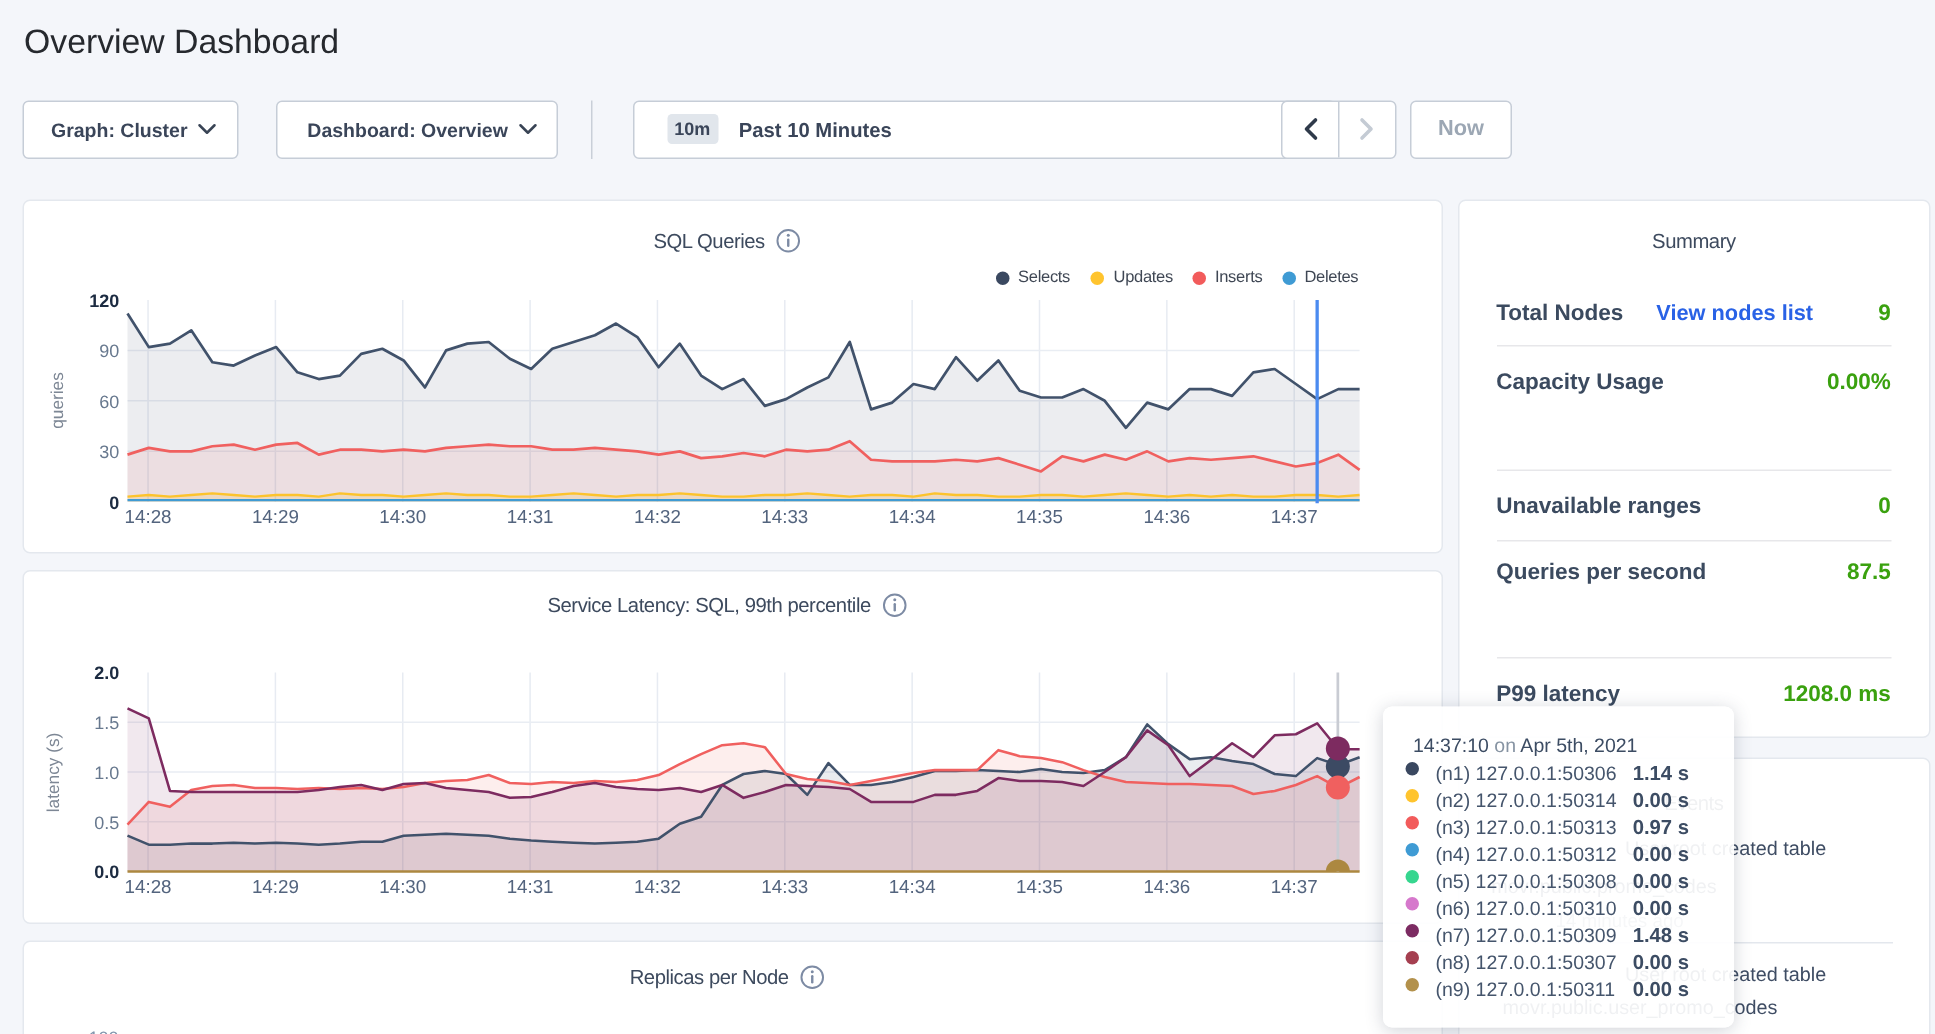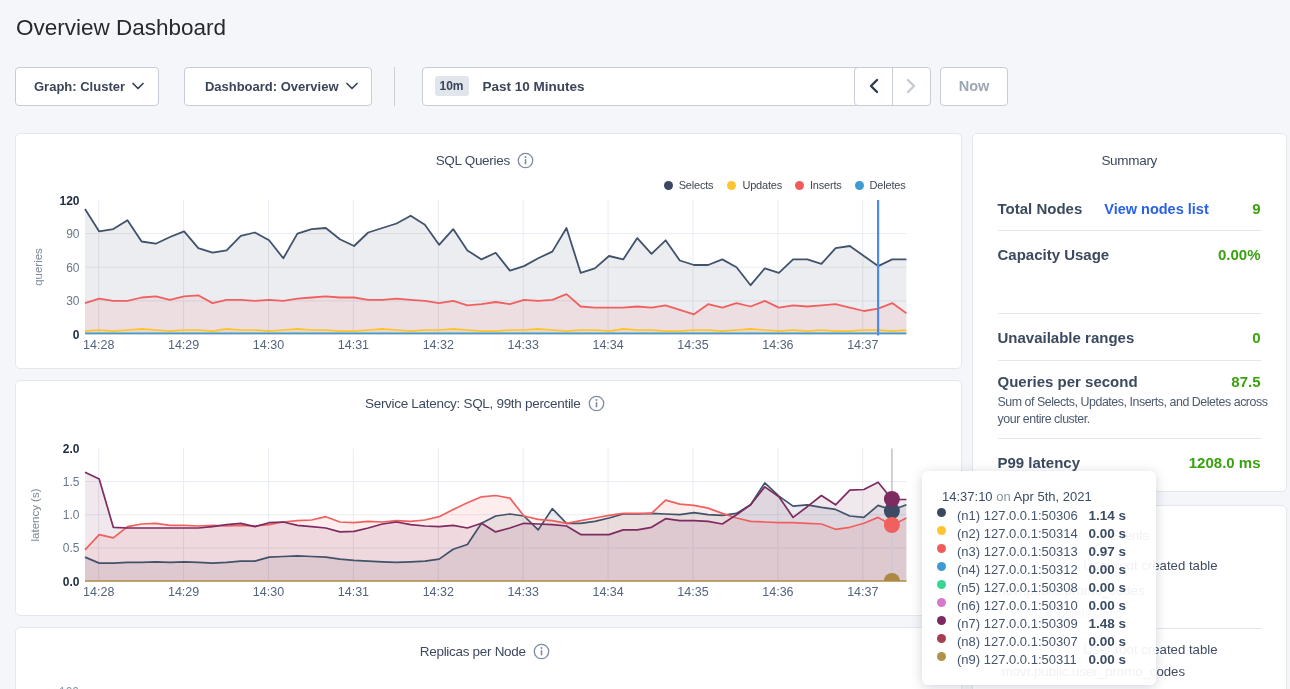--- a/index.html
+++ b/index.html
@@ -26,21 +26,21 @@
 <body>
 <div class="abs" style="left:16px;top:15px;font-size:22.5px;color:#26292e">Overview Dashboard</div>
 
 <div class="btn" style="left:15px;width:143.5px;padding-left:18px">Graph: Cluster<svg width="14" height="8" viewBox="0 0 14 8" style="margin-left:6px">
       <path d="M2 1.5 L7 6.5 L12 1.5" fill="none" stroke="#394455" stroke-width="1.7" stroke-linecap="round" stroke-linejoin="round"></path>
     </svg></div>
 <div class="btn" style="left:183.9px;width:188px;padding-left:20px">Dashboard: Overview<svg width="14" height="8" viewBox="0 0 14 8" style="margin-left:6px">
       <path d="M2 1.5 L7 6.5 L12 1.5" fill="none" stroke="#394455" stroke-width="1.7" stroke-linecap="round" stroke-linejoin="round"></path>
     </svg></div>
 <div class="abs" style="left:393.5px;top:66.5px;width:1.5px;height:39px;background:#c9cfd8"></div>
-<div class="btn" style="left:421.5px;width:469px;padding-left:12px">
+<div class="btn" style="left:421.5px;width:469px;padding-left:22px">
   <span style="background:#e1e6ec;border-radius:3px;font-size:12px;padding:3px 5px;margin-right:14px">10m</span>
   <span style="font-size:13.5px">Past 10 Minutes</span>
   <svg width="12" height="8" viewBox="0 0 12 8" style="margin-left:auto;margin-right:15px">
   <path d="M1.5 1.5 L6 6 L10.5 1.5" fill="none" stroke="#394455" stroke-width="1.8" stroke-linecap="round" stroke-linejoin="round"></path>
     </svg>
 </div>
 <div class="abs" style="left:854px;top:66.5px;width:77px;height:39px;border:1px solid #c6cdd7;border-radius:4px;background:#fff;display:flex">
   <div style="flex:1;display:flex;align-items:center;justify-content:center;border-right:1px solid #c6cdd7">
     <svg width="11" height="16" viewBox="0 0 11 16">
         <path d="M9 2 L3 8 L9 14" fill="none" stroke="#2f3a4a" stroke-width="2.4" stroke-linecap="round" stroke-linejoin="round"></path>
@@ -176,21 +176,20 @@
   <div class="ctitle" style="top:19px">Summary</div>
   <div class="srow" style="top:66px">Total Nodes
     <span style="color:#2962e6;margin-left:22px;font-size:14.5px">View nodes list</span>
     <span class="sgreen">9</span></div>
   <div class="sdiv" style="top:95.8px"></div>
   <div class="srow" style="top:111.5px">Capacity Usage<span class="sgreen">0.00%</span></div>
   <div class="sdiv" style="top:179.1px"></div>
   <div class="srow" style="top:194.5px">Unavailable ranges<span class="sgreen">0</span></div>
   <div class="sdiv" style="top:225.5px"></div>
   <div class="srow" style="top:238.5px">Queries per second<span class="sgreen">87.5</span></div>
-  <div class="ssub" style="top:260px">Sum of Selects, Updates, Inserts, and Deletes across<br>your entire cluster.</div>
   <div class="sdiv" style="top:303.8px"></div>
   <div class="srow" style="top:320px">P99 latency<span class="sgreen">1208.0 ms</span></div>
 </div>
 
 <div class="card" style="left:972px;top:504.5px;width:314.5px;height:300px">
   <div class="ctitle" style="top:22px">Events</div>
   <div class="etxt" style="top:52.5px;right:68px">User root created table</div>
   <div class="etxt" style="top:77px;right:141px">movr.public.promo_codes</div>
   <div class="etxt" style="top:101px;right:163px;color:#8a95a5;font-size:12.5px">14 minutes ago</div>
   <div class="abs" style="left:24px;top:122px;right:24px;height:1px;background:#e3e7ed"></div>

